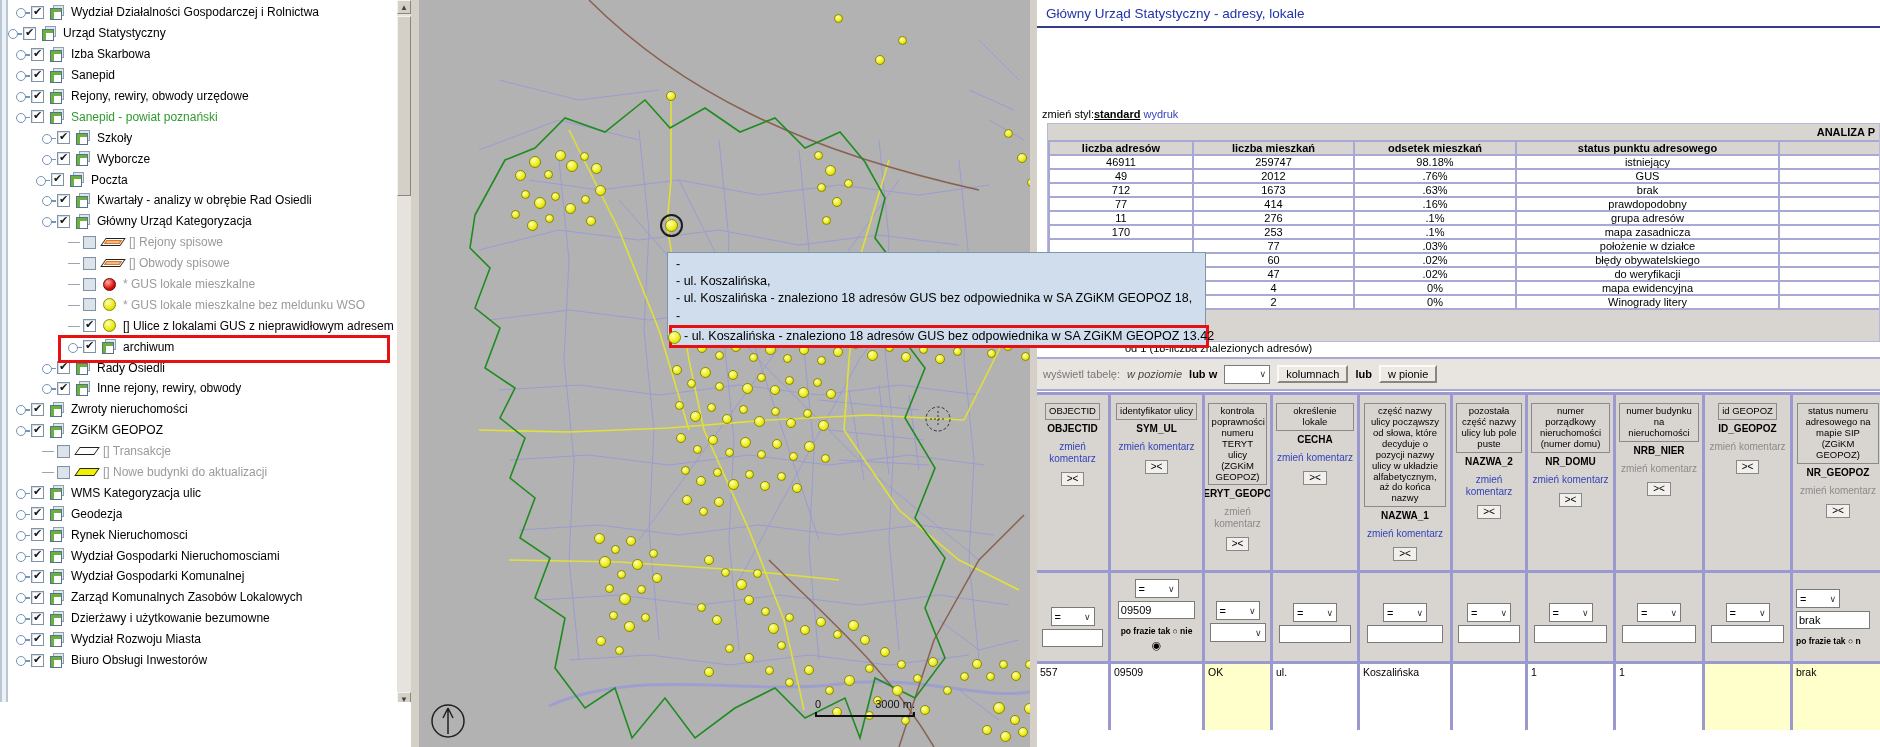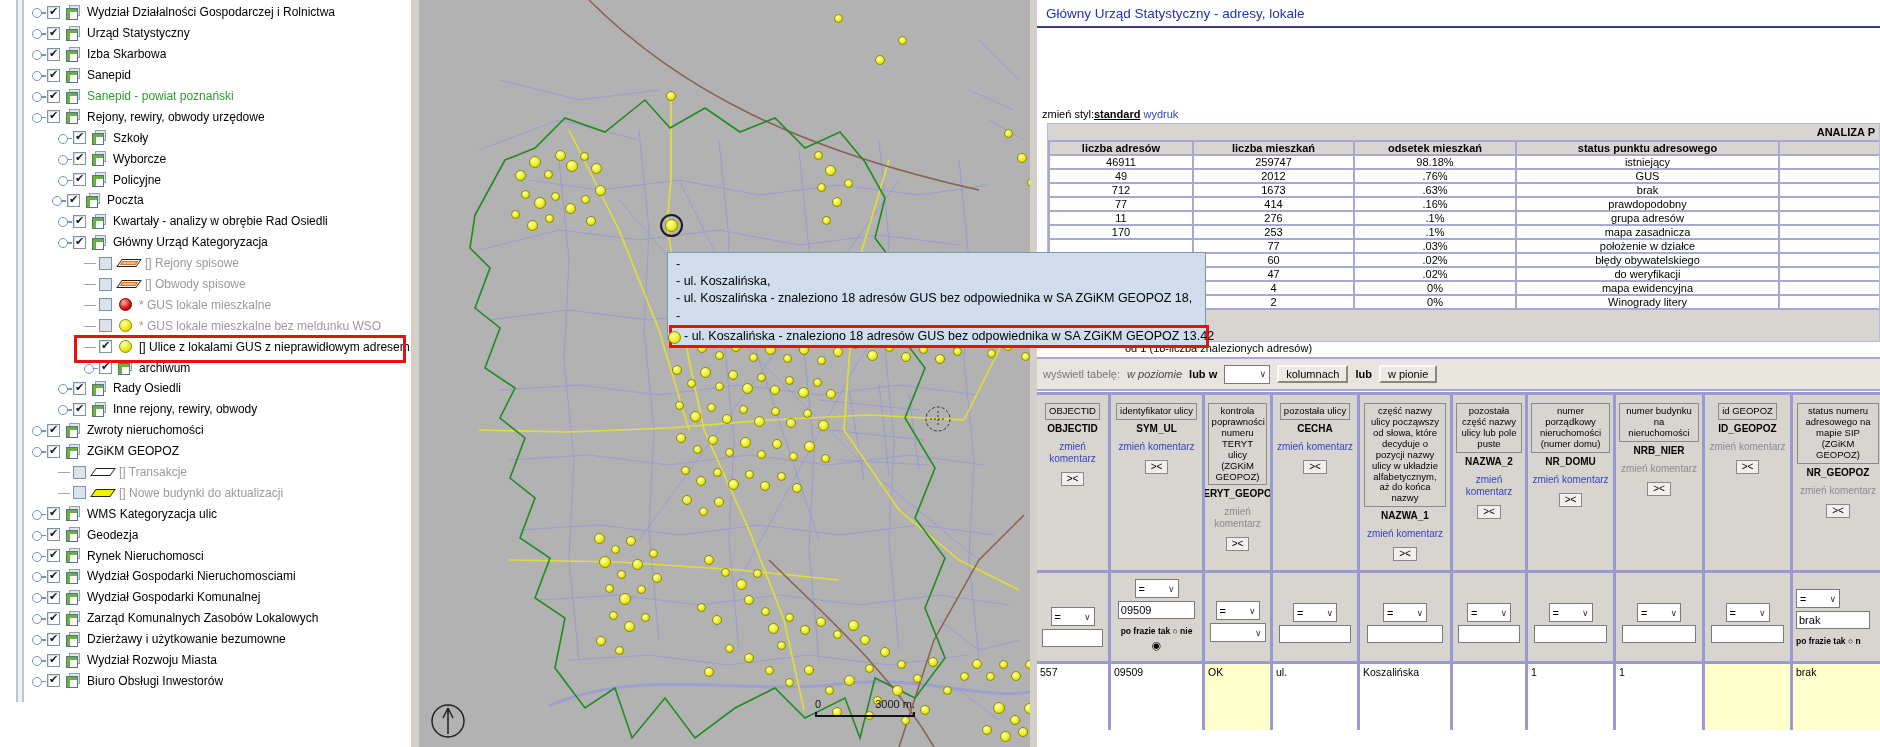--- a/index.html
+++ b/index.html
@@ -7,21 +7,21 @@
     --link:#3344bb; --linkgrey:#8b8b8b; --yellowcell:#ffffcc;
     --mapbg:#b2b2b2; --street:#9b9bd4; --road:#e0e038; --bound:#1f8c1f; --rail:#8a6050;
     --red:#e81010; --treeblue:#7793b5;
   }
   *{margin:0;padding:0;box-sizing:border-box;}
   html,body{width:1880px;height:747px;overflow:hidden;background:#fff;
     font-family:"Liberation Sans","DejaVu Sans",sans-serif;}
   #app{position:relative;width:1880px;height:747px;overflow:hidden;}
 
   
-  #layer-panel{position:absolute;left:16px;top:0;width:411px;height:702px;background:#fff;overflow:hidden;}
+  #layer-panel{position:absolute;left:0;top:0;width:411px;height:702px;background:#fff;overflow:hidden;}
   #left-strip{position:absolute;left:0;top:0;width:8px;height:721px;background:#eef2f7;border-left:2px solid #b9c6d6;border-right:2px solid #b9c6d6;}
   #tree-viewport{position:absolute;left:8px;top:0;width:389px;height:706px;overflow:hidden;}
   .trow{height:20.9px;display:flex;align-items:center;white-space:nowrap;font-size:12px;color:#000;}
   .trow.dis{color:#9a9a9a;}
   .trow.green{color:#2e9b2e;}
   .conn{width:12px;height:12px;flex:0 0 12px;margin-right:3px;position:relative;}
   .conn.exp::before{content:"";position:absolute;left:0;top:2px;width:8px;height:8px;border:1.5px solid var(--treeblue);border-radius:50%;background:#fff;}
   .conn.exp::after{content:"";position:absolute;left:9px;top:6px;width:5px;height:1.5px;background:var(--treeblue);}
   .conn.leaf::after{content:"";position:absolute;left:0;top:6px;width:12px;height:1px;background:#9aa6b6;}
   .cb{width:13px;height:13px;flex:0 0 13px;border:1px solid #7e93a8;background:#fff;margin-right:5px;position:relative;box-shadow:inset 1px 1px 0 #d7dee8;}
@@ -118,67 +118,61 @@
 
   <aside id="layer-panel">
     <div id="left-strip"></div>
     <div id="tree-viewport" style="padding-top: 2px;">
         <div class="trow" style="padding-left: 8px;">
           <span class="conn exp"></span>
           <span class="cb ck"></span>
           <span class="ticon layers"></span>
           <span class="tlabel">Wydział Działalności Gospodarczej i Rolnictwa</span>
         </div>
-        <div class="trow" style="padding-left: 8px;">
+        <div class="trow" style="padding-left: 0;">
           <span class="conn exp"></span>
           <span class="cb ck"></span>
           <span class="ticon layers"></span>
           <span class="tlabel">Urząd Statystyczny</span>
         </div>
         <div class="trow" style="padding-left: 8px;">
           <span class="conn exp"></span>
           <span class="cb ck"></span>
           <span class="ticon layers"></span>
           <span class="tlabel">Izba Skarbowa</span>
         </div>
         <div class="trow" style="padding-left: 8px;">
           <span class="conn exp"></span>
           <span class="cb ck"></span>
           <span class="ticon layers"></span>
           <span class="tlabel">Sanepid</span>
         </div>
+        <div class="trow" style="padding-left: 8px;">
+          <span class="conn exp"></span>
+          <span class="cb ck"></span>
+          <span class="ticon layers"></span>
+          <span class="tlabel">Rejony, rewiry, obwody urzędowe</span>
+        </div>
         <div class="trow green" style="padding-left: 8px;">
           <span class="conn exp"></span>
           <span class="cb ck"></span>
           <span class="ticon layers"></span>
           <span class="tlabel">Sanepid - powiat poznański</span>
         </div>
-        <div class="trow" style="padding-left: 8px;">
-          <span class="conn exp"></span>
-          <span class="cb ck"></span>
-          <span class="ticon layers"></span>
-          <span class="tlabel">Rejony, rewiry, obwody urzędowe</span>
-        </div>
         <div class="trow" style="padding-left: 34px;">
           <span class="conn exp"></span>
           <span class="cb ck"></span>
           <span class="ticon layers"></span>
           <span class="tlabel">Szkoły</span>
         </div>
         <div class="trow" style="padding-left: 34px;">
           <span class="conn exp"></span>
           <span class="cb ck"></span>
           <span class="ticon layers"></span>
           <span class="tlabel">Wyborcze</span>
-        </div>
-        <div class="trow" style="padding-left: 34px;">
-          <span class="conn exp"></span>
-          <span class="cb ck"></span>
-          <span class="ticon layers"></span>
-          <span class="tlabel">Policyjne</span>
         </div>
         <div class="trow" style="padding-left: 28px;">
           <span class="conn exp"></span>
           <span class="cb ck"></span>
           <span class="ticon layers"></span>
           <span class="tlabel">Poczta</span>
         </div>
         <div class="trow" style="padding-left: 34px;">
           <span class="conn exp"></span>
           <span class="cb ck"></span>
@@ -703,21 +697,21 @@
           <div class="clink">zmień komentarz</div>
           <button class="xbtn">&gt;&lt;</button>
         </div>
         <div class="hcell">
           <div class="desc">kontrola poprawności numeru TERYT ulicy (ZGKiM GEOPOZ)</div>
           <div class="fname">TERYT_GEOPOZ</div>
           <div class="clink grey">zmień komentarz</div>
           <button class="xbtn">&gt;&lt;</button>
         </div>
         <div class="hcell">
-          <div class="desc">pozostała ulicy</div>
+          <div class="desc">określenie lokale</div>
           <div class="fname">CECHA</div>
           <div class="clink">zmień komentarz</div>
           <button class="xbtn">&gt;&lt;</button>
         </div>
         <div class="hcell">
           <div class="desc">część nazwy ulicy począwszy od słowa, które decyduje o pozycji nazwy ulicy w układzie alfabetycznym, aż do końca nazwy</div>
           <div class="fname">NAZWA_1</div>
           <div class="clink">zmień komentarz</div>
           <button class="xbtn">&gt;&lt;</button>
         </div>

